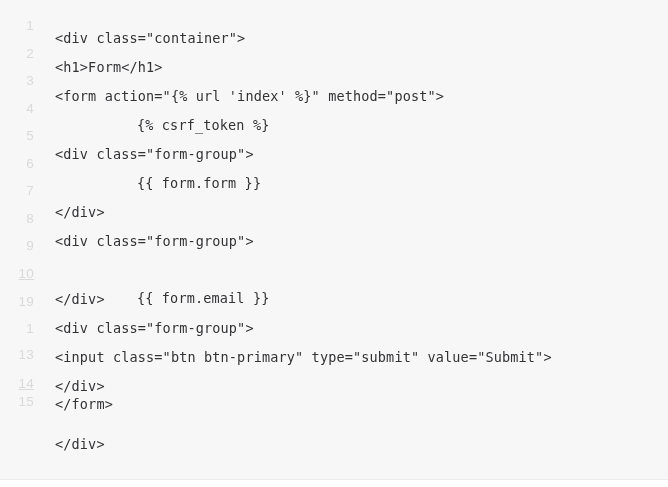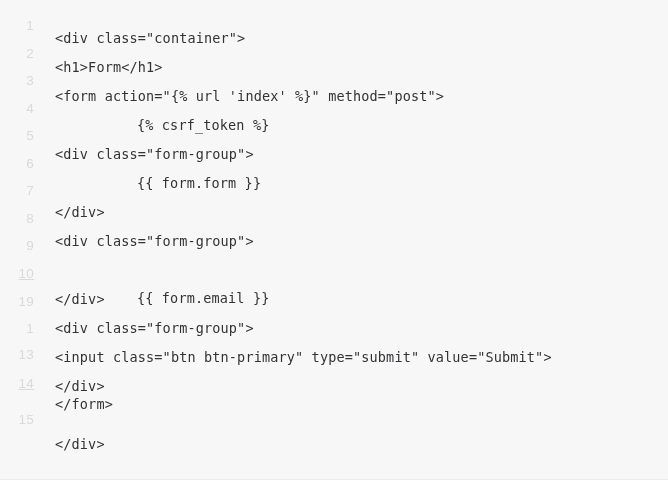--- a/index.html
+++ b/index.html
@@ -90,21 +90,21 @@
       <div class="line-number" style="top: 129.2px;">5</div>
       <div class="line-number" style="top: 156.75px;">6</div>
       <div class="line-number" style="top: 184.3px;">7</div>
       <div class="line-number" style="top: 211.85px;">8</div>
       <div class="line-number" style="top: 239.4px;">9</div>
       <div class="line-number" style="top: 266.95px; text-decoration: underline;">10</div>
       <div class="line-number" style="top: 294.5px;">19</div>
       <div class="line-number" style="top: 322.05px;">1</div>
       <div class="line-number" style="top: 348px;">13</div>
       <div class="line-number" style="top: 377.15px; text-decoration: underline;">14</div>
-      <div class="line-number" style="top: 413px; margin-left: 44px;">15</div>
+      <div class="line-number" style="top: 395px; margin-left: 44px;">15</div>
     </div>
 
   <div id="code-lines">
       <div class="code-line" style="top: 30px;">&lt;div class="container"&gt;</div>
       <div class="code-line" style="top: 59px; text-align: right;">&lt;h1&gt;Form&lt;/h1&gt;</div>
       <div class="code-line" style="top: 88px;">&lt;form action="{% url 'index' %}" method="post"&gt;</div>
       <div class="code-line indent-1" style="top: 117px;">{% csrf_token %}</div>
       <div class="code-line" style="top: 146px;">&lt;div class="form-group"&gt;</div>
       <div class="code-line indent-1" style="top: 175px;">{{ form.form }}</div>
       <div class="code-line" style="top: 204px;">&lt;/div&gt;</div>

